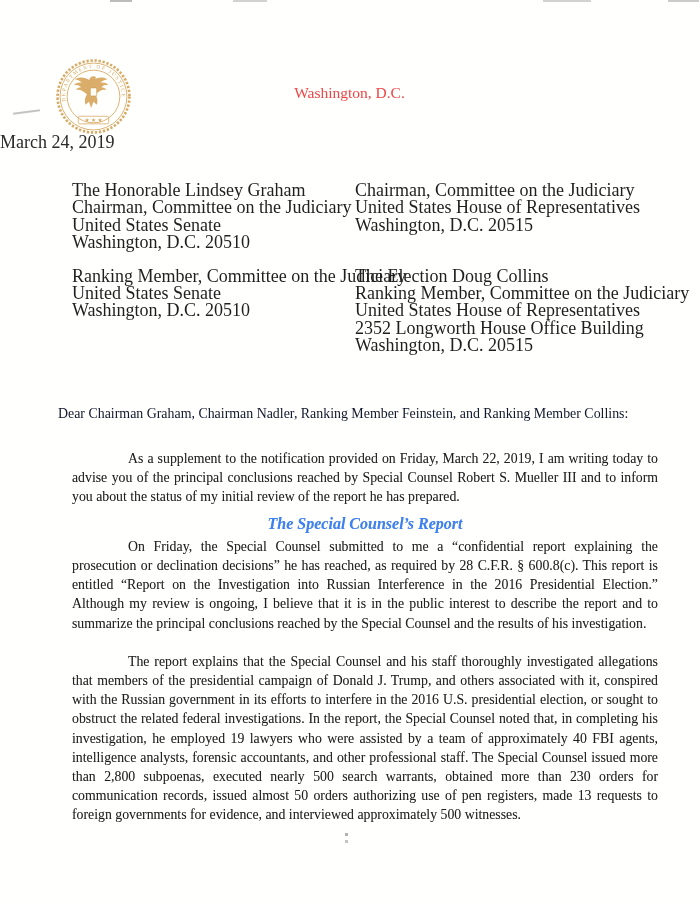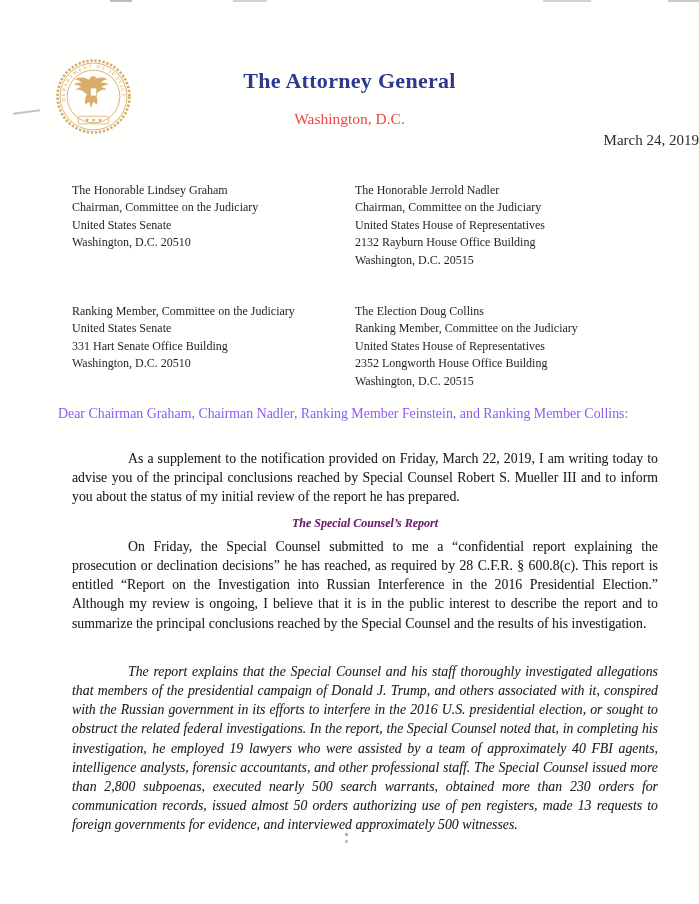--- a/index.html
+++ b/index.html
@@ -63,69 +63,69 @@
   }
   .page-subtitle {
     font-size: 15.5px;
     color: #ef4444;
     margin-top: 16px;
   }
   .letter-date {
     position: absolute;
     top: 132px; left: 0;
     width: 699px;
-    text-align: right;
-    font-size: 15px;
+    text-align: left;
+    font-size: 18px;
     color: #2a2a2a;
   }
   
   .addresses {
     position: absolute;
     top: 182px; left: 72px;
     width: 590px;
     display: grid;
     grid-template-columns: 283px auto;
-    row-gap: 34px;
-    font-size: 12px;
+    row-gap: 16px;
+    font-size: 18px;
     line-height: 17.4px;
     color: #1f1f1f;
   }
   .recipient-block div { white-space: nowrap; }
   
   .salutation {
     position: absolute;
     top: 404px; left: 58px;
     width: 586px;
     font-size: 13.9px;
     line-height: 19px;
     text-align: justify;
-    color: #8b5cf6;
+    color: #0f172a;
   }
   .letter-body {
     position: absolute;
     top: 449px; left: 72px;
     width: 586px;
     font-size: 13.8px;
     line-height: 19.2px;
     text-align: justify;
     color: #1f1f1f;
     text-shadow: 0 0 0.3px rgba(0,0,0,0.25);
   }
   .letter-body p {
     margin: 0;
     text-indent: 56px;
   }
-  .letter-body p + p { margin-top: 29px; font-style: italic; }
+  .letter-body p + p { margin-top: 19px; }
   .section-heading {
     margin: 7px 0 4px 0;
     text-align: center;
     font-weight: bold;
     font-style: italic;
-    font-size: 12px;
-    color: #701a75;
+    font-size: 16px;
+    color: #3b82f6;
   }
 </style>
 </head>
 <body>
 
 <div class="page">
 
   <div class="scan-speck speck-a"></div>
   <div class="scan-speck speck-b"></div>
   <div class="scan-speck speck-c"></div>
@@ -143,43 +143,39 @@
     <text font-family="Liberation Serif, serif" font-size="5" letter-spacing="1.6" fill="#cf9f53">
       <textPath href="#sealArc" startOffset="4%">DEPARTMENT OF JUSTICE</textPath>
     </text>
     <path fill="#d8a85f" d="M38 18 c-2.5 0 -4 1.8 -4.2 3.6 c-3.8 -2.8 -10 -3.4 -14.5 -0.6 c3.4 0.4 5.6 1.6 7.2 3.4 c-3 -0.4 -5.8 0.2 -7.8 2 c2.8 0 5.2 0.8 7 2.4 c-2.2 0.2 -4 1 -5.2 2.6 c2.6 -0.4 4.8 0 6.6 1.2 l4.4 3.2 c-2 3.4 -2.6 7 -1.4 10.4 l3.4 -3 l2.2 6.2 l2.2 -6.2 l3.4 3 c1.2 -3.4 0.6 -7 -1.4 -10.4 l4.4 -3.2 c1.8 -1.2 4 -1.6 6.6 -1.2 c-1.2 -1.6 -3 -2.4 -5.2 -2.6 c1.8 -1.6 4.2 -2.4 7 -2.4 c-2 -1.8 -4.8 -2.4 -7.8 -2 c1.6 -1.8 3.8 -3 7.2 -3.4 c-4.5 -2.8 -10.7 -2.2 -14.5 0.6 C42 19.8 40.5 18 38 18 Z"></path>
     <rect x="34.8" y="29.5" width="6.4" height="8" rx="1" fill="#fffdf6" stroke="#c89a4e" stroke-width="0.7"></rect>
     <rect x="23" y="57.5" width="30" height="7.5" rx="1.5" fill="none" stroke="#d5a55b" stroke-width="0.8"></rect>
     <text x="38" y="63.6" text-anchor="middle" font-size="5.6" fill="#cf9f53">★ ★ ★</text>
   </svg>
 
   <div class="header-text">
-    <div class="page-title">The Attorney General</div>
     <div class="page-subtitle">Washington, D.C.</div>
   </div>
   <div class="letter-date">March 24, 2019</div>
 
   <div class="addresses">
     <div class="recipient-block">
       <div>The Honorable Lindsey Graham</div>
       <div>Chairman, Committee on the Judiciary</div>
       <div>United States Senate</div>
       <div>Washington, D.C. 20510</div>
     </div>
     <div class="recipient-block">
-      <div>The Honorable Jerrold Nadler</div>
       <div>Chairman, Committee on the Judiciary</div>
       <div>United States House of Representatives</div>
-      <div>2132 Rayburn House Office Building</div>
       <div>Washington, D.C. 20515</div>
     </div>
     <div class="recipient-block">
       <div>Ranking Member, Committee on the Judiciary</div>
       <div>United States Senate</div>
-      <div>331 Hart Senate Office Building</div>
       <div>Washington, D.C. 20510</div>
     </div>
     <div class="recipient-block">
       <div>The Election Doug Collins</div>
       <div>Ranking Member, Committee on the Judiciary</div>
       <div>United States House of Representatives</div>
       <div>2352 Longworth House Office Building</div>
       <div>Washington, D.C. 20515</div>
     </div>
   </div>

